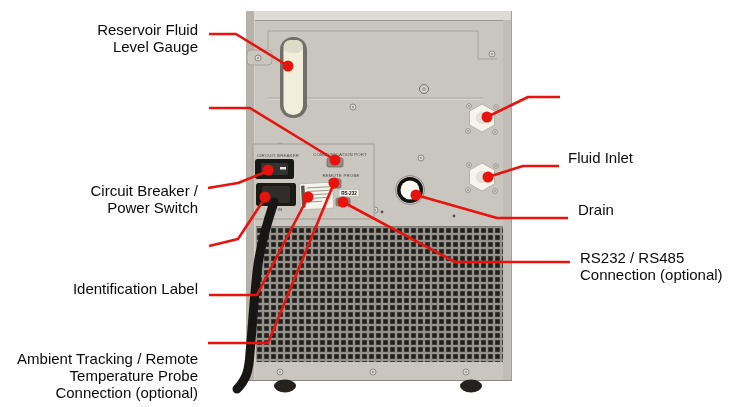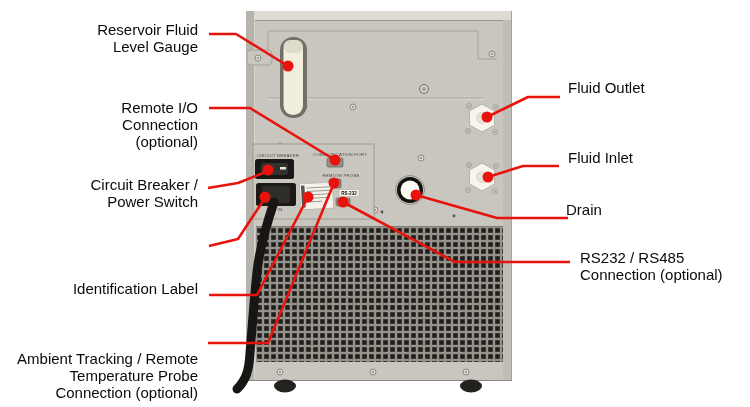--- a/index.html
+++ b/index.html
@@ -15,27 +15,27 @@
     position:absolute;
     font-size:15px;
     line-height:17px;
     color:var(--label-text, #0a0a0a);
     white-space:pre-line;
   }
   .callout.left  { right:552px; text-align:right; }
   .callout.right { text-align:left; }
   #c-reservoir { top:21px; }
   #c-remote-io { top:99px; }
-  #c-circuit   { top:176px;margin-left:45px; }
+  #c-circuit   { top:182px;margin-left:45px; }
   #c-iec       { top:236px; }
   #c-ident     { top:280px;text-align:right; }
   #c-ambient   { top:350px; }
   #c-outlet { left:568px; top:79px; }
   #c-inlet  { left:568px; top:149px; }
-  #c-drain  { left:566px; top:201px; }
+  #c-drain  { left:578px; top:201px; }
   #c-rs232  { left:580px; top:249px; }
   .ptext {
     font-family:"Liberation Sans", sans-serif;
     font-size:4.4px;
     letter-spacing:0.15px;
     fill:#4e4c45;
     text-anchor:middle;
   }
   .ptext-dark {
     font-family:"Liberation Sans", sans-serif;
@@ -194,28 +194,24 @@
       <circle class="reddot" cx="334" cy="183" r="5.5"></circle>
       <circle class="reddot" cx="487" cy="117" r="5.5"></circle>
       <circle class="reddot" cx="488" cy="177" r="5.5"></circle>
       <circle class="reddot" cx="416" cy="195" r="5.5"></circle>
       <circle class="reddot" cx="343" cy="202" r="5.5"></circle>
     </g>
   </svg>
 
   <div class="callout left" id="c-reservoir">Reservoir Fluid
 Level Gauge</div>
-  <div class="callout left" id="c-remote-io">Remote I/O
-Connection
-(optional)</div>
   <div class="callout left" id="c-circuit">Circuit Breaker /
 Power Switch</div>
   <div class="callout left" id="c-ident">Identification Label</div>
   <div class="callout left" id="c-ambient">Ambient Tracking / Remote
 Temperature Probe
 Connection (optional)</div>
-  <div class="callout right" id="c-outlet">Fluid Outlet</div>
   <div class="callout right" id="c-inlet">Fluid Inlet</div>
   <div class="callout right" id="c-drain">Drain</div>
   <div class="callout right" id="c-rs232">RS232 / RS485
 Connection (optional)</div>
 
 </div>
 
 </body></html>

